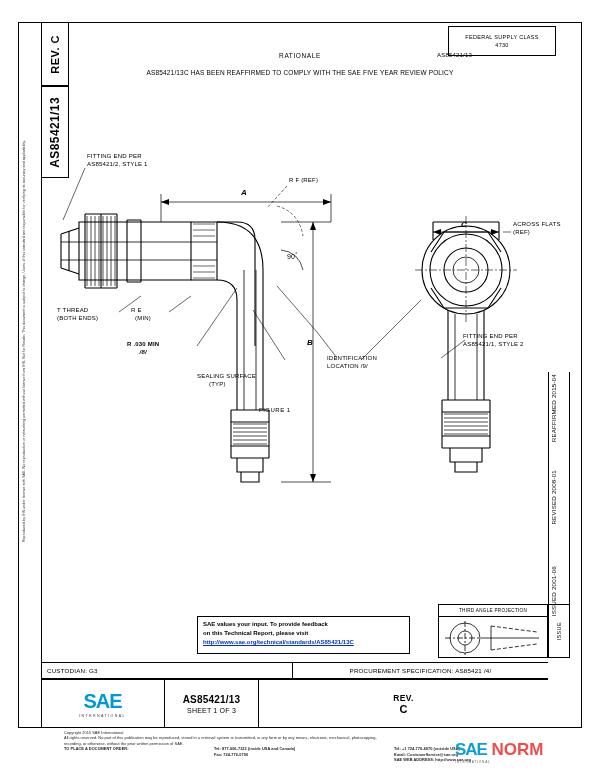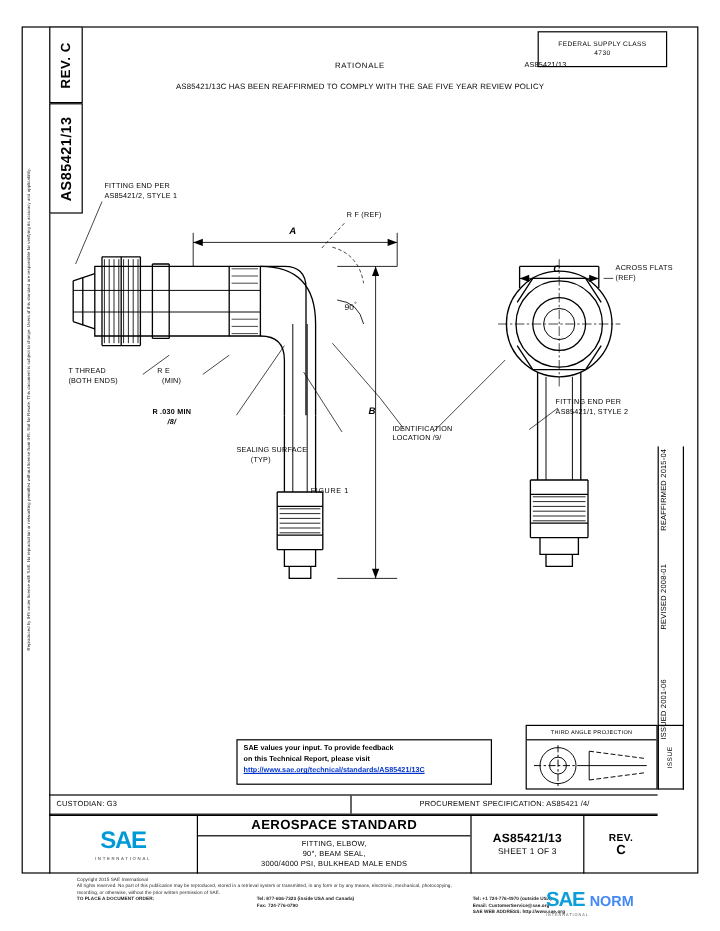--- a/index.html
+++ b/index.html
@@ -90,21 +90,21 @@
   #footer{position:absolute;left:64px;top:730px;width:520px;font-size:3.9px;line-height:5.4px;letter-spacing:.05px;color:#222;}
   #footer .bold{font-weight:bold;}
   #footer .row{display:flex;}
   #footer .c1{width:150px;}
   #footer .c2{width:180px;}
   #footer .c3{flex:1;}
 
   
   #watermark{position:absolute;left:455px;top:740px;width:140px;height:30px;opacity:.95;}
   #wm-sae{font-size:17px;font-weight:bold;color:#0099d8;letter-spacing:-1px;}
-  #wm-norm{font-size:12px;font-weight:bold;color:#3b82f6;letter-spacing:0px;}
+  #wm-norm{font-size:17px;font-weight:bold;color:#ef4444;letter-spacing:0px;}
   #wm-sub{font-size:3.2px;letter-spacing:.8px;color:#555;}
 </style>
 </head>
 <body>
 
 <div class="sheet">
 
   <div class="frame-outer"></div>
   <div class="frame-inner"></div>
 
@@ -344,28 +344,20 @@
     <div id="proc-cell">PROCUREMENT SPECIFICATION: AS85421 /4/</div>
   </div>
 
   <div id="title-block">
     <div id="tb-logo">
       <div class="sae-logo">
         <span class="mark">SAE</span>
         <span class="sub">INTERNATIONAL</span>
       </div>
     </div>
-    <div id="tb-mid">
-      <div id="tb-std">AEROSPACE STANDARD</div>
-      <div id="tb-desc">
-        <span>FITTING, ELBOW,</span>
-        <span>90°, BEAM SEAL,</span>
-        <span>3000/4000 PSI, BULKHEAD MALE ENDS</span>
-      </div>
-    </div>
     <div id="tb-num">
       <span class="n1">AS85421/13</span>
       <span class="n2">SHEET 1 OF 3</span>
     </div>
     <div id="tb-rev">
       <span class="r1">REV.</span>
       <span class="r2">C</span>
     </div>
   </div>
 

